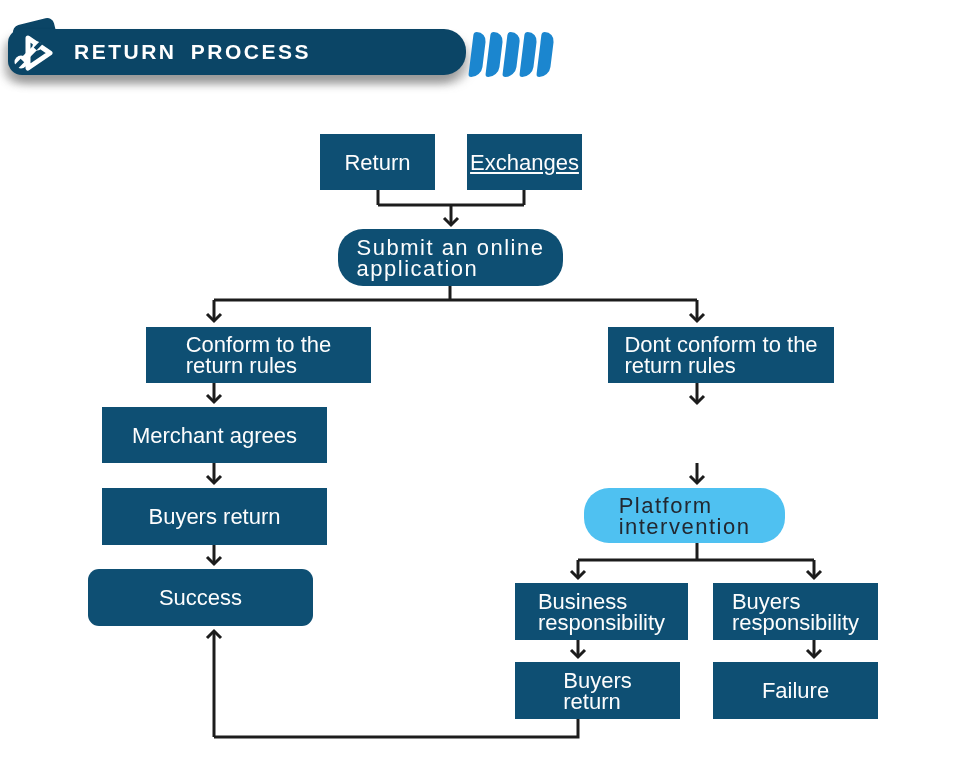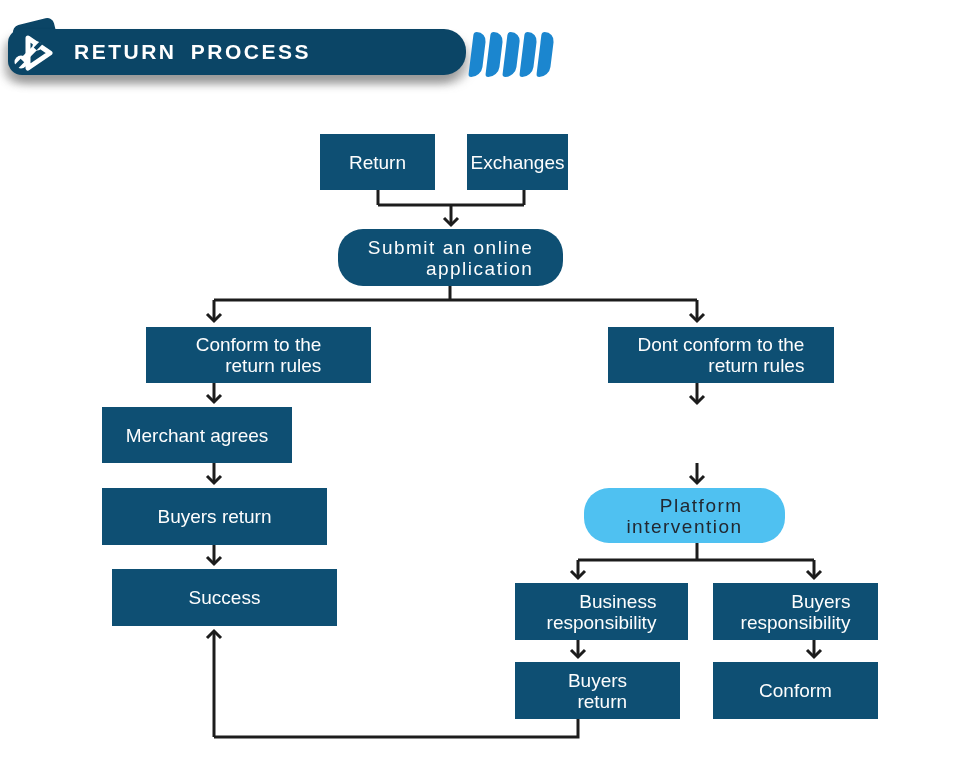--- a/index.html
+++ b/index.html
@@ -26,22 +26,22 @@
   .banner-icon { position:absolute; left:12px; top:30px; }
   .chevrons { position:absolute; left:471px; top:32px; display:flex; gap:4px; }
   .chevrons span {
     width:13px; height:45px; background:#1b86cf;
     border-radius:3px 10px 10px 3px; transform:skewX(-7deg);
   }
 
   
   .node {
     position:absolute; display:flex; align-items:center; justify-content:center;
-    background:#0e4f73; color:#fdfdfd; text-align:right;
-    font-size:19px; line-height:21px; white-space:pre-line;
+    background:#0e4f73; color:#fdfdfd; text-align:left;
+    font-size:22px; line-height:21px; white-space:pre-line;
   }
   .node.spaced { letter-spacing:1.5px;border-radius:25px; }
   .node.light  { background:#4fc1f1; color:#222831; }
 
   .edges { position:absolute; left:0; top:0; }
   .edges path { stroke:#1c1c1c; stroke-width:3; fill:none; }
 </style>
 </head>
 <body>
 
@@ -89,45 +89,45 @@
     <path d="M697,463 V483" marker-end="url(#ah)"></path>
     <path d="M578,560 V578" marker-end="url(#ah)"></path>
     <path d="M814,560 V578" marker-end="url(#ah)"></path>
     <path d="M578,640 V657" marker-end="url(#ah)"></path>
     <path d="M814,640 V657" marker-end="url(#ah)"></path>
     <path d="M214,737 V631" marker-end="url(#ah)"></path>
   </svg>
 
   <div class="node" style="left:320px; top:134px; width:115px; height:56px;">Return</div>
 
-  <div class="node" style="left:467px; top:134px; width:101px; height:56px;">Exchanges</div>
+  <div class="node" style="left:467px; top:134px; width:115px; height:56px;text-decoration:underline;">Exchanges</div>
 
   <div class="node spaced" style="left:338px; top:229px; width:225px; height:57px;">Submit an online
 application</div>
 
   <div class="node" style="left:102px; top:327px; width:225px; height:56px;margin-left:44px;">Conform to the
 return rules</div>
 
-  <div class="node" style="left:102px; top:407px; width:190px; height:56px;">Merchant agrees</div>
+  <div class="node" style="left:102px; top:407px; width:225px; height:56px;">Merchant agrees</div>
 
   <div class="node" style="left:102px; top:488px; width:225px; height:57px;">Buyers return</div>
 
-  <div class="node" style="left:112px; top:569px; width:225px; height:57px;">Success</div>
+  <div class="node" style="left:88px; top:569px; width:225px; height:57px;border-radius:11px;">Success</div>
 
   <div class="node" style="left:608px; top:327px; width:226px; height:56px;">Dont conform to the
 return rules</div>
 
 
   <div class="node light spaced" style="left:584px; top:488px; width:201px; height:55px;">Platform
 intervention</div>
 
   <div class="node" style="left:515px; top:583px; width:173px; height:57px;">Business
 responsibility</div>
 
   <div class="node" style="left:713px; top:583px; width:165px; height:57px;">Buyers
 responsibility</div>
 
   <div class="node" style="left:515px; top:662px; width:165px; height:57px;">Buyers
 return</div>
 
-  <div class="node" style="left:713px; top:662px; width:165px; height:57px;">Conform</div>
+  <div class="node" style="left:713px; top:662px; width:165px; height:57px;">Failure</div>
 
 </div>
 
 </body></html>

